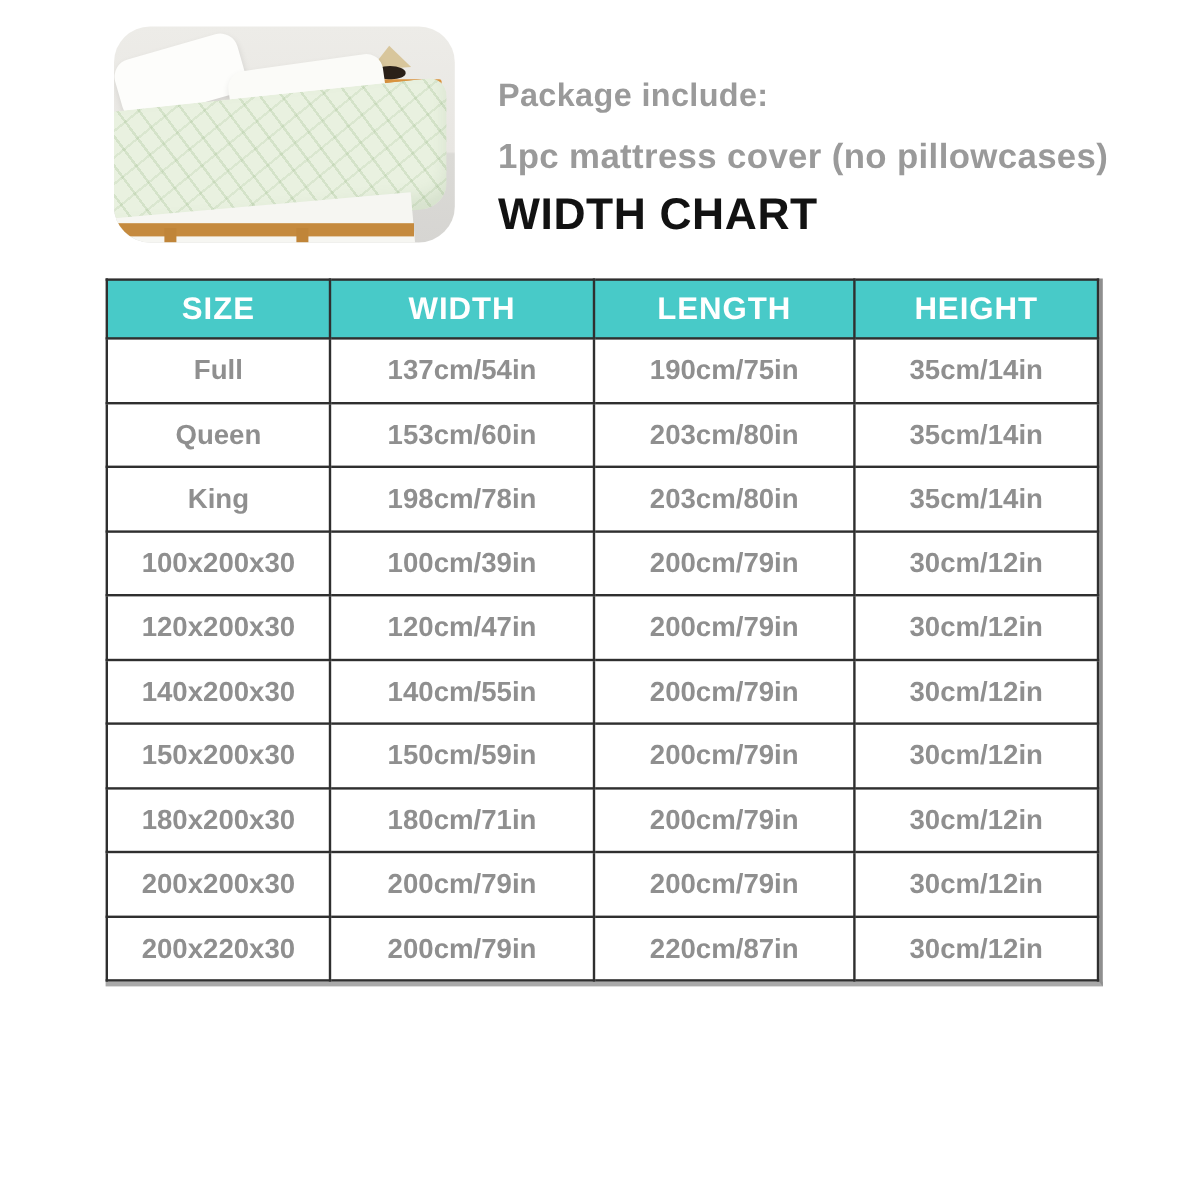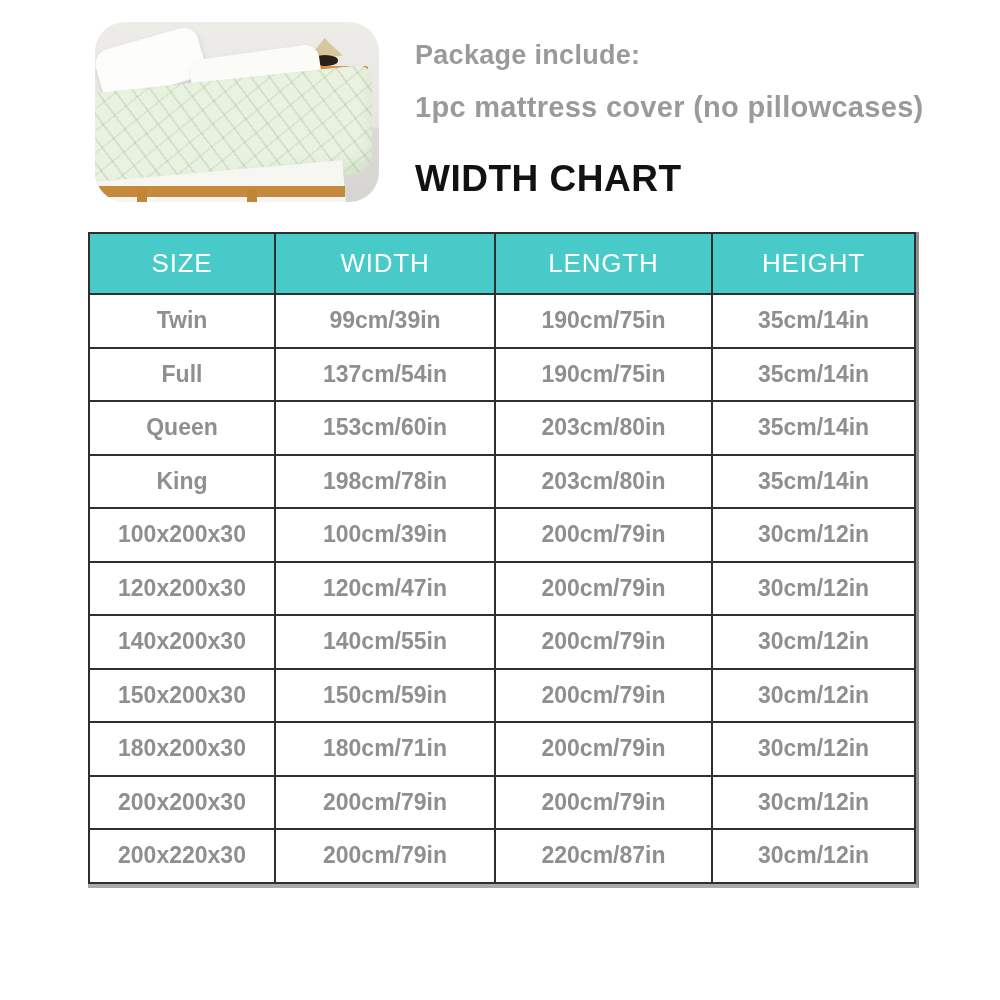--- a/index.html
+++ b/index.html
@@ -57,21 +57,21 @@
                       repeating-linear-gradient(-35deg, rgba(128,168,108,.14) 0 2px, transparent 2px 18px);
     transform: rotate(-6deg) skewX(-6deg);
     border-radius: 6px 16px 20px 6px;
     box-shadow: inset 0 -10px 14px rgba(110,140,100,.16);
   }
   .mattress-front { left: -22px; top: 150px; width: 272px; height: 52px; background: #f6f6f2; transform: rotate(-5deg); }
   .bed-rail  { left: 0; bottom: 5px; width: 250px; height: 11px; background: #c58a3e; }
   .bed-leg-1 { left: 42px;  bottom: 0; width: 10px; height: 12px; background: #c08539; }
   .bed-leg-2 { left: 152px; bottom: 0; width: 10px; height: 12px; background: #c08539; }
 
-  .package-block { position: absolute; left: 415px; top: 40px; }
+  .package-block { position: absolute; left: 415px; top: 64px; }
   .package-line1 { font-size: 27px; font-weight: bold; color: var(--muted-text); letter-spacing: .3px; }
   .package-line2 { font-size: 29px; font-weight: bold; color: var(--muted-text); letter-spacing: .3px; margin-top: 20px; }
   .section-title { position: absolute; left: 415px; top: 158px; font-size: 37px; font-weight: 800;
                    color: var(--title-text); letter-spacing: .5px; }
 
   
   .table-wrap {
     position: absolute;
     left: 88px; top: 232px;
     border-right: 3px solid #8f8f8f;
@@ -80,23 +80,23 @@
   }
   table.size-chart {
     border-collapse: collapse;
     table-layout: fixed;
     width: 826px;
   }
   .size-chart th {
     background: var(--header-bg);
     color: var(--header-text);
     font-size: 26px;
-    font-weight: normal;
+    font-weight: bold;
     letter-spacing: .8px;
-    height: 61px;
+    height: 49px;
     text-align: center;
     vertical-align: middle;
     border: 2px solid var(--grid-line);
   }
   .size-chart td {
     color: var(--cell-text);
     font-size: 23px;
     font-weight: bold;
     height: 53.5px;
     text-align: center;
@@ -153,26 +153,20 @@
     <thead>
       <tr>
         <th>SIZE</th>
         <th>WIDTH</th>
         <th>LENGTH</th>
         <th>HEIGHT</th>
       </tr>
     </thead>
     <tbody>
         <tr>
-          <td>Twin</td>
-          <td>99cm/39in</td>
-          <td>190cm/75in</td>
-          <td>35cm/14in</td>
-        </tr>
-        <tr>
           <td>Full</td>
           <td>137cm/54in</td>
           <td>190cm/75in</td>
           <td>35cm/14in</td>
         </tr>
         <tr>
           <td>Queen</td>
           <td>153cm/60in</td>
           <td>203cm/80in</td>
           <td>35cm/14in</td>

